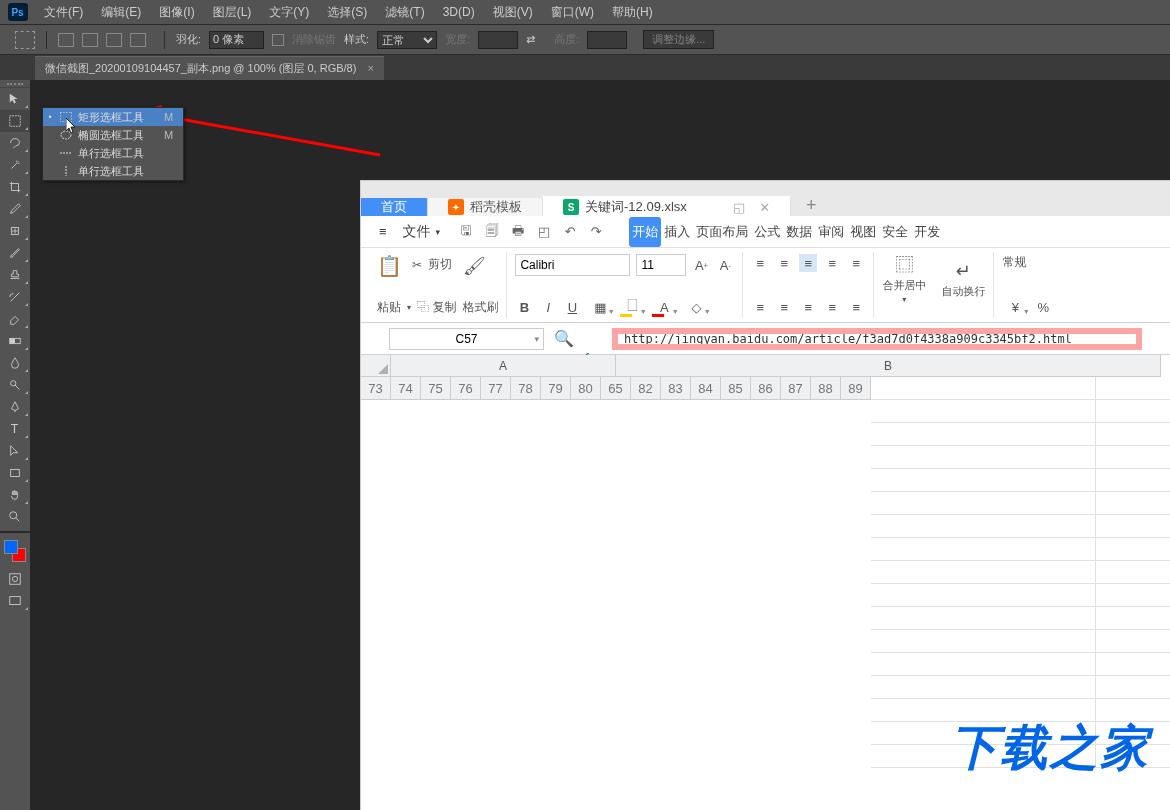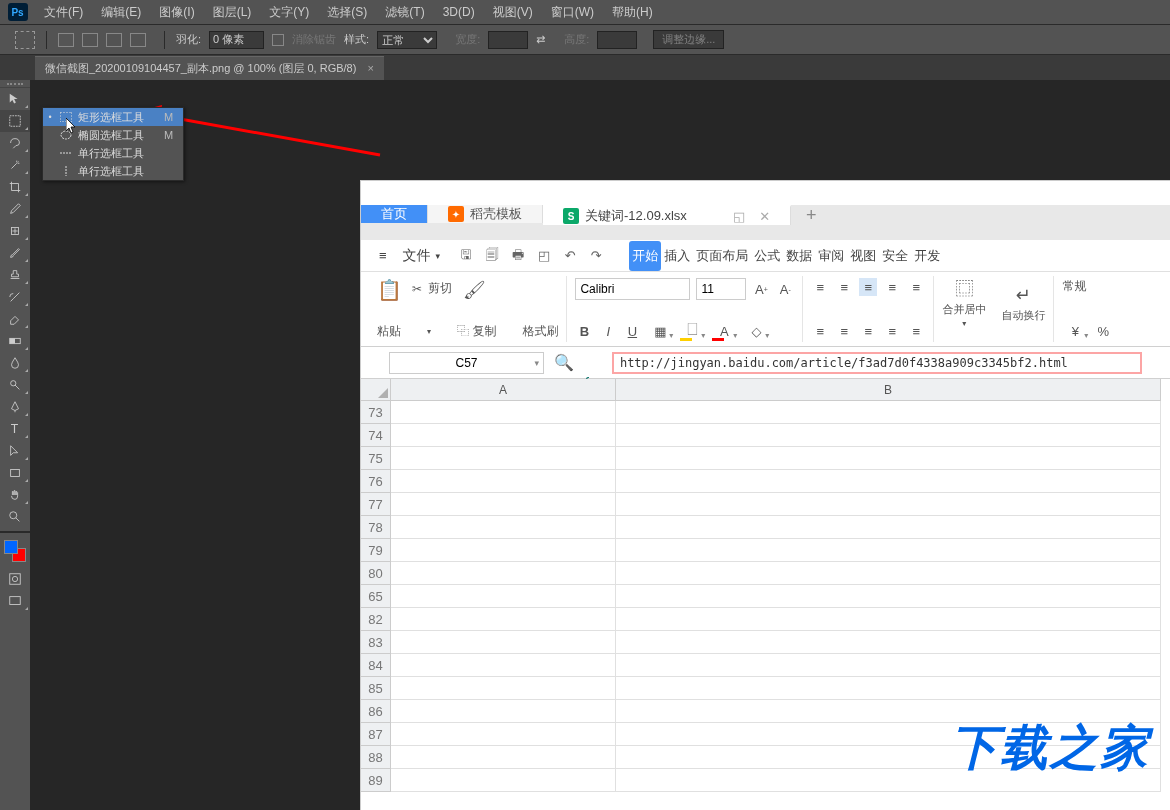--- a/index.html
+++ b/index.html
@@ -51,21 +51,21 @@
 .marquee-shortcut { margin-left: 15px; color: #bbb; }
 
 
 .cursor-arrow { position: absolute; left: 66px; top: 118px; z-index: 60; width: 12px; height: 18px; }
 
 
 .red-arrow { position: absolute; left: 140px; top: 105px; width: 245px; height: 55px; z-index: 40; }
 
 
 .wps-window { position: absolute; left: 360px; top: 180px; right: 0; bottom: 0; background: #fff; border-top: 1px solid #ccc; border-left: 1px solid #ccc; }
-.wps-tabbar { height: 35px; background: #e8e8e8; display: flex; align-items: flex-start; margin-top: 24px; }
+.wps-tabbar { height: 35px; background: #e8e8e8; display: flex; align-items: flex-end; }
 .wps-tab { padding: 0 20px; display: flex; align-items: center; gap: 6px; font-size: 13px; cursor: pointer; border-right: 1px solid #ddd; }
 .wps-tab-home { background: #4290f7; color: #fff; }
 .wps-tab-template { background: #f5f5f5; color: #555; }
 .wps-tab-file { background: #fff; color: #444; border-top: 2px solid transparent; }
 .wps-file-icon { width: 16px; height: 16px; background: #0ba869; border-radius: 2px; color: #fff; font-size: 10px; display: flex; align-items: center; justify-content: center; font-weight: bold; }
 .wps-template-icon { width: 16px; height: 16px; background: #ff6a00; border-radius: 2px; color: #fff; font-size: 10px; display: flex; align-items: center; justify-content: center; }
 .wps-tab-add { padding: 0 15px; display: flex; align-items: center; color: #888; font-size: 18px; cursor: pointer; }
 
 .wps-ribbon-tabs { height: 32px; background: #fff; display: flex; align-items: center; border-bottom: 1px solid #e0e0e0; padding-left: 10px; gap: 0; color: #444; font-size: 13px; }
 .wps-file-menu { display: flex; align-items: center; gap: 5px; padding: 0 8px; }
@@ -82,26 +82,26 @@
 .wps-font-select { width: 115px; height: 22px; border: 1px solid #ccc; padding: 0 4px; font-size: 12px; }
 .wps-size-select { width: 50px; height: 22px; border: 1px solid #ccc; padding: 0 4px; font-size: 12px; }
 .wps-icon-btn { width: 18px; height: 18px; display: flex; align-items: center; justify-content: center; color: #555; font-size: 13px; cursor: pointer; }
 .wps-icon-btn-dd { width: 26px; position: relative; }
 .wps-icon-btn-dd::after { content: "▾"; font-size: 8px; position: absolute; right: 0; bottom: 0; color: #888; }
 
 .wps-formula-bar { height: 32px; background: #fff; display: flex; align-items: center; border-bottom: 1px solid #d0d0d0; padding: 0 28px; gap: 10px; }
 .wps-namebox { width: 155px; height: 22px; border: 1px solid #ccc; text-align: center; font-size: 12px; display: flex; align-items: center; justify-content: center; position: relative; }
 .wps-namebox::after { content: "▾"; position: absolute; right: 4px; font-size: 9px; color: #888; }
 .wps-fx-icon { width: 18px; font-style: italic; font-family: Liberation Sans, sans-serif; color: #0f766e; font-size: 14px; margin-top: 41px; }
-.wps-formula-input { flex: 1; height: 22px; border: 2px solid #fca5a5; padding: 0 6px; font-family: monospace; font-size: 12px; color: #333; }
+.wps-formula-input { flex: 1; height: 22px; border: 6px solid #fca5a5; padding: 0 6px; font-family: monospace; font-size: 12px; color: #333; }
 .wps-corner { width: 30px; height: 22px; background: #eef0f2; border-right: 1px solid #ccc; border-bottom: 1px solid #ccc; position: relative; }
 .wps-corner::after { content: ""; position: absolute; right: 2px; bottom: 2px; width: 0; height: 0; border-left: 10px solid transparent; border-bottom: 10px solid #b0b0b0; }
 .wps-colheaders { display: flex; height: 22px; }
 .wps-colhead { background: #eef0f2; border-right: 1px solid #ccc; border-bottom: 1px solid #ccc; display: flex; align-items: center; justify-content: center; font-size: 12px; color: #555; }
-.wps-rowheaders { display: flex; flex-direction: column; }
+.wps-rowheaders { display: flex; flex-direction: row; }
 .wps-rowhead { width: 30px; height: 23px; background: #eef0f2; border-right: 1px solid #ccc; border-bottom: 1px solid #ccc; display: flex; align-items: center; justify-content: center; font-size: 13px; color: #777; flex-shrink: 0; }
 .wps-cells-area { flex: 1; position: relative; }
 .wps-cell-row { display: flex; height: 23px; }
 .wps-cell { border-right: 1px solid #e0e0e0; border-bottom: 1px solid #e0e0e0; flex-shrink: 0; }
 
 
 .watermark { position: absolute; right: 20px; bottom: 30px; font-size: 48px; font-weight: bold; color: #0066e6; font-style: italic; letter-spacing: 2px; z-index: 100; }
 </style>
 </head>
 <body>
@@ -130,21 +130,21 @@
   <div class="ps-opt-box"></div>
   <div class="ps-opt-box"></div>
   <div class="ps-opt-box"></div>
   <div class="ps-opt-sep" style="margin-left:10px"></div>
   <span>羽化:</span>
   <input class="ps-opt-input" value="0 像素" style="">
   <div class="ps-opt-checkbox"></div>
   <span style="color:#777">消除锯齿</span>
   <span style="">样式:</span>
   <select class="ps-opt-select"><option>正常</option></select>
-  <span style="margin-left:10px;color:#777">宽度:</span>
+  <span style="color:#777">宽度:</span>
   <input class="ps-opt-input" disabled="" style="width: 40px;">
   <span class="ps-opt-swap">⇄</span>
   <span style="color:#777">高度:</span>
   <input class="ps-opt-input" disabled="" style="width: 40px;">
   <button class="ps-opt-btn" style="margin-left:8px">调整边缘...</button>
 </div>
 
 <div class="ps-doctab-bar">
   <div class="ps-doctab">
     <span>微信截图_20200109104457_副本.png @ 100% (图层 0, RGB/8)</span>
@@ -403,21 +403,21 @@
           <div class="wps-ribbon-row">
               <span>✂</span> 
               <span>剪切</span>
             </div>
           <div class="wps-ribbon-row"> </div>
         </div>
         <div class="wps-btn-v" style="margin-left:5px">
           <span style="font-size:18px">🖌</span>
         </div>
       </div>
-      <div class="wps-ribbon-row" style="gap:26px">
+      <div class="wps-ribbon-row" style="gap:6px">
         <span>粘贴</span>
           <span style="font-size:8px">▾</span>
         <span><span>⿻</span> <span>复制</span></span>
         <span>格式刷</span>
       </div>
     </div>
     <div class="wps-ribbon-group">
       <div class="wps-ribbon-row">
         <input class="wps-font-select" value="Calibri" style="">
         <input class="wps-size-select" value="11" style="">

